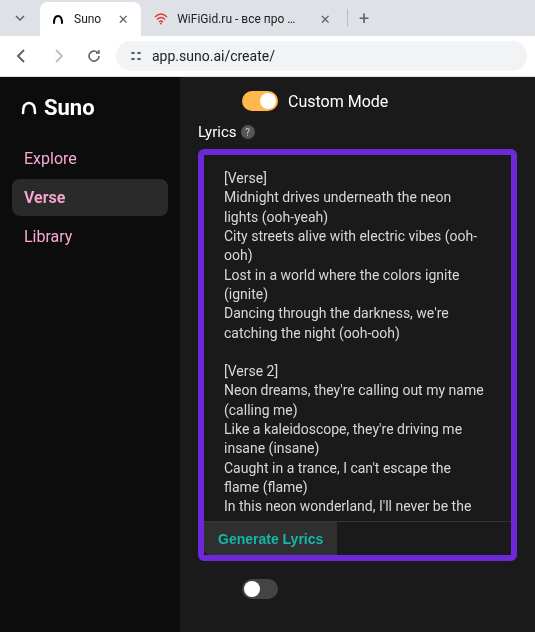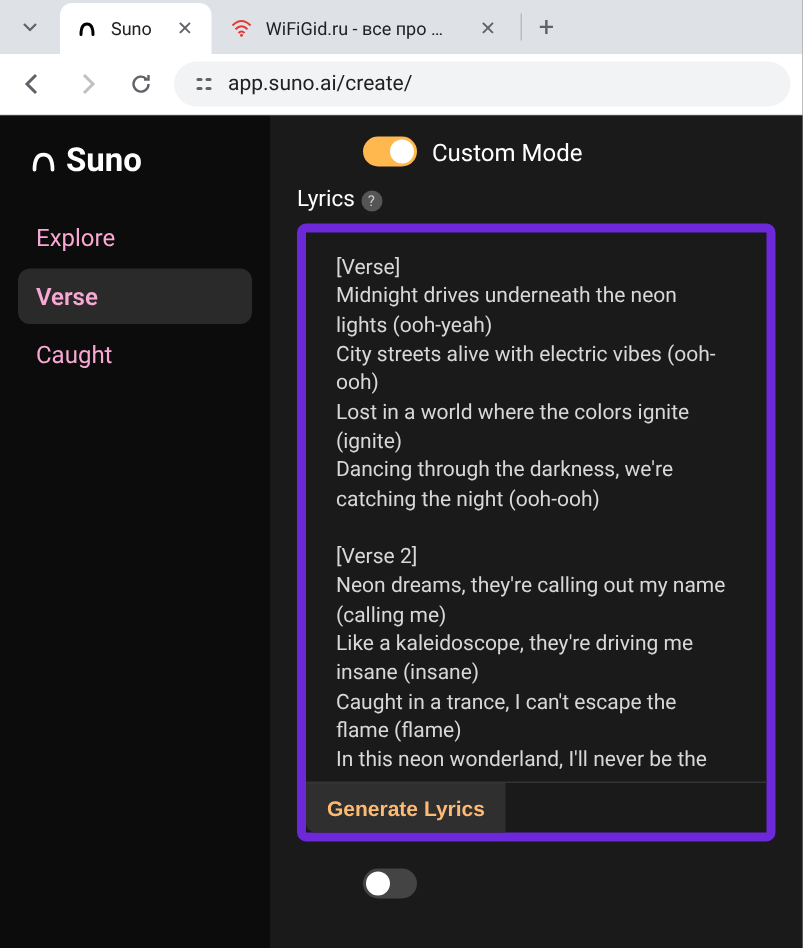--- a/index.html
+++ b/index.html
@@ -35,28 +35,28 @@
     .toggle-row { display: flex; align-items: center; gap: 10px; margin-bottom: 12px; padding-left: 44px; }
     .toggle { width: 36px; height: 20px; border-radius: 10px; position: relative; cursor: pointer; }
     .toggle.on { background: #ffb84d; }
     .toggle.off { background: #444; }
     .knob { width: 16px; height: 16px; background: #fff; border-radius: 50%; position: absolute; top: 2px; }
     .toggle.on .knob { right: 2px; }
     .toggle.off .knob { left: 2px; }
     .toggle-label { color: #fff; font-size: 16px; }
     .help-ic { width: 14px; height: 14px; border-radius: 50%; background: #555; color: #ccc; font-size: 10px; display: inline-flex; align-items: center; justify-content: center; margin-left: 4px; }
     
-    .field-label { color: #fff; font-size: 15px; margin-bottom: 8px; display: flex; align-items: flex-end; }
+    .field-label { color: #fff; font-size: 15px; margin-bottom: 8px; display: flex; align-items: center; }
     .lyrics-box { border: 6px solid #6d28d9; border-radius: 6px; background: #1a1a1a; position: relative; }
     .lyrics-area { width: 100%; height: 362px; background: transparent; border: none; color: #d8d8d8; font-size: 14px; line-height: 1.38; padding: 14px 24px 14px 20px; resize: none; outline: none; font-family: inherit; overflow-y: scroll; }
     .lyrics-area::-webkit-scrollbar { width: 14px; }
     .lyrics-area::-webkit-scrollbar-track { background: #2a2a2a; border-radius: 0 6px 0 0; }
     .lyrics-area::-webkit-scrollbar-thumb { background: #555; border-radius: 2px; }
     .lyrics-area::-webkit-scrollbar-button:single-button { background: #2a2a2a; height: 14px; }
-    .gen-btn { background: #2f2f2f; color: #fdba74; border: none; padding: 8px 14px; font-size: 14px; font-weight: 600; border-radius: 0 0 0 6px; cursor: pointer; border-top: 1px solid #333; display: inline-block; }
+    .gen-btn { background: #2f2f2f; color: #14b8a6; border: none; padding: 8px 14px; font-size: 14px; font-weight: 600; border-radius: 0 0 0 6px; cursor: pointer; border-top: 1px solid #333; display: inline-block; }
     .gen-row { border-top: 1px solid #333; }
   </style>
 </head>
 <body>
 
 <div class="browser-chrome">
   <div class="tab-bar">
     <div class="tab-dropdown">
       <svg width="12" height="12" viewBox="0 0 12 12">
           <path d="M2 4 L6 8 L10 4" stroke="#5f6368" stroke-width="1.5" fill="none"></path>
@@ -119,21 +119,21 @@
     <div class="logo">
       <span class="logo-mark">
         <svg width="18" height="18" viewBox="0 0 18 18">
             <path d="M3 14 Q3 4 9 4 Q15 4 15 14" stroke="#fff" stroke-width="2.5" fill="none" stroke-linecap="round"></path>
           </svg>
       </span>
       <span class="logo-text">Suno</span>
     </div>
     <div class="nav-item">Explore</div>
     <div class="nav-item active">Verse</div>
-    <div class="nav-item">Caught</div>
+    <div class="nav-item">Library</div>
   </div>
 
   <div class="main">
     <div class="toggle-row">
       <div class="toggle on">
           <div class="knob"></div>
         </div>
       <span class="toggle-label">Custom Mode</span>
     </div>
 

